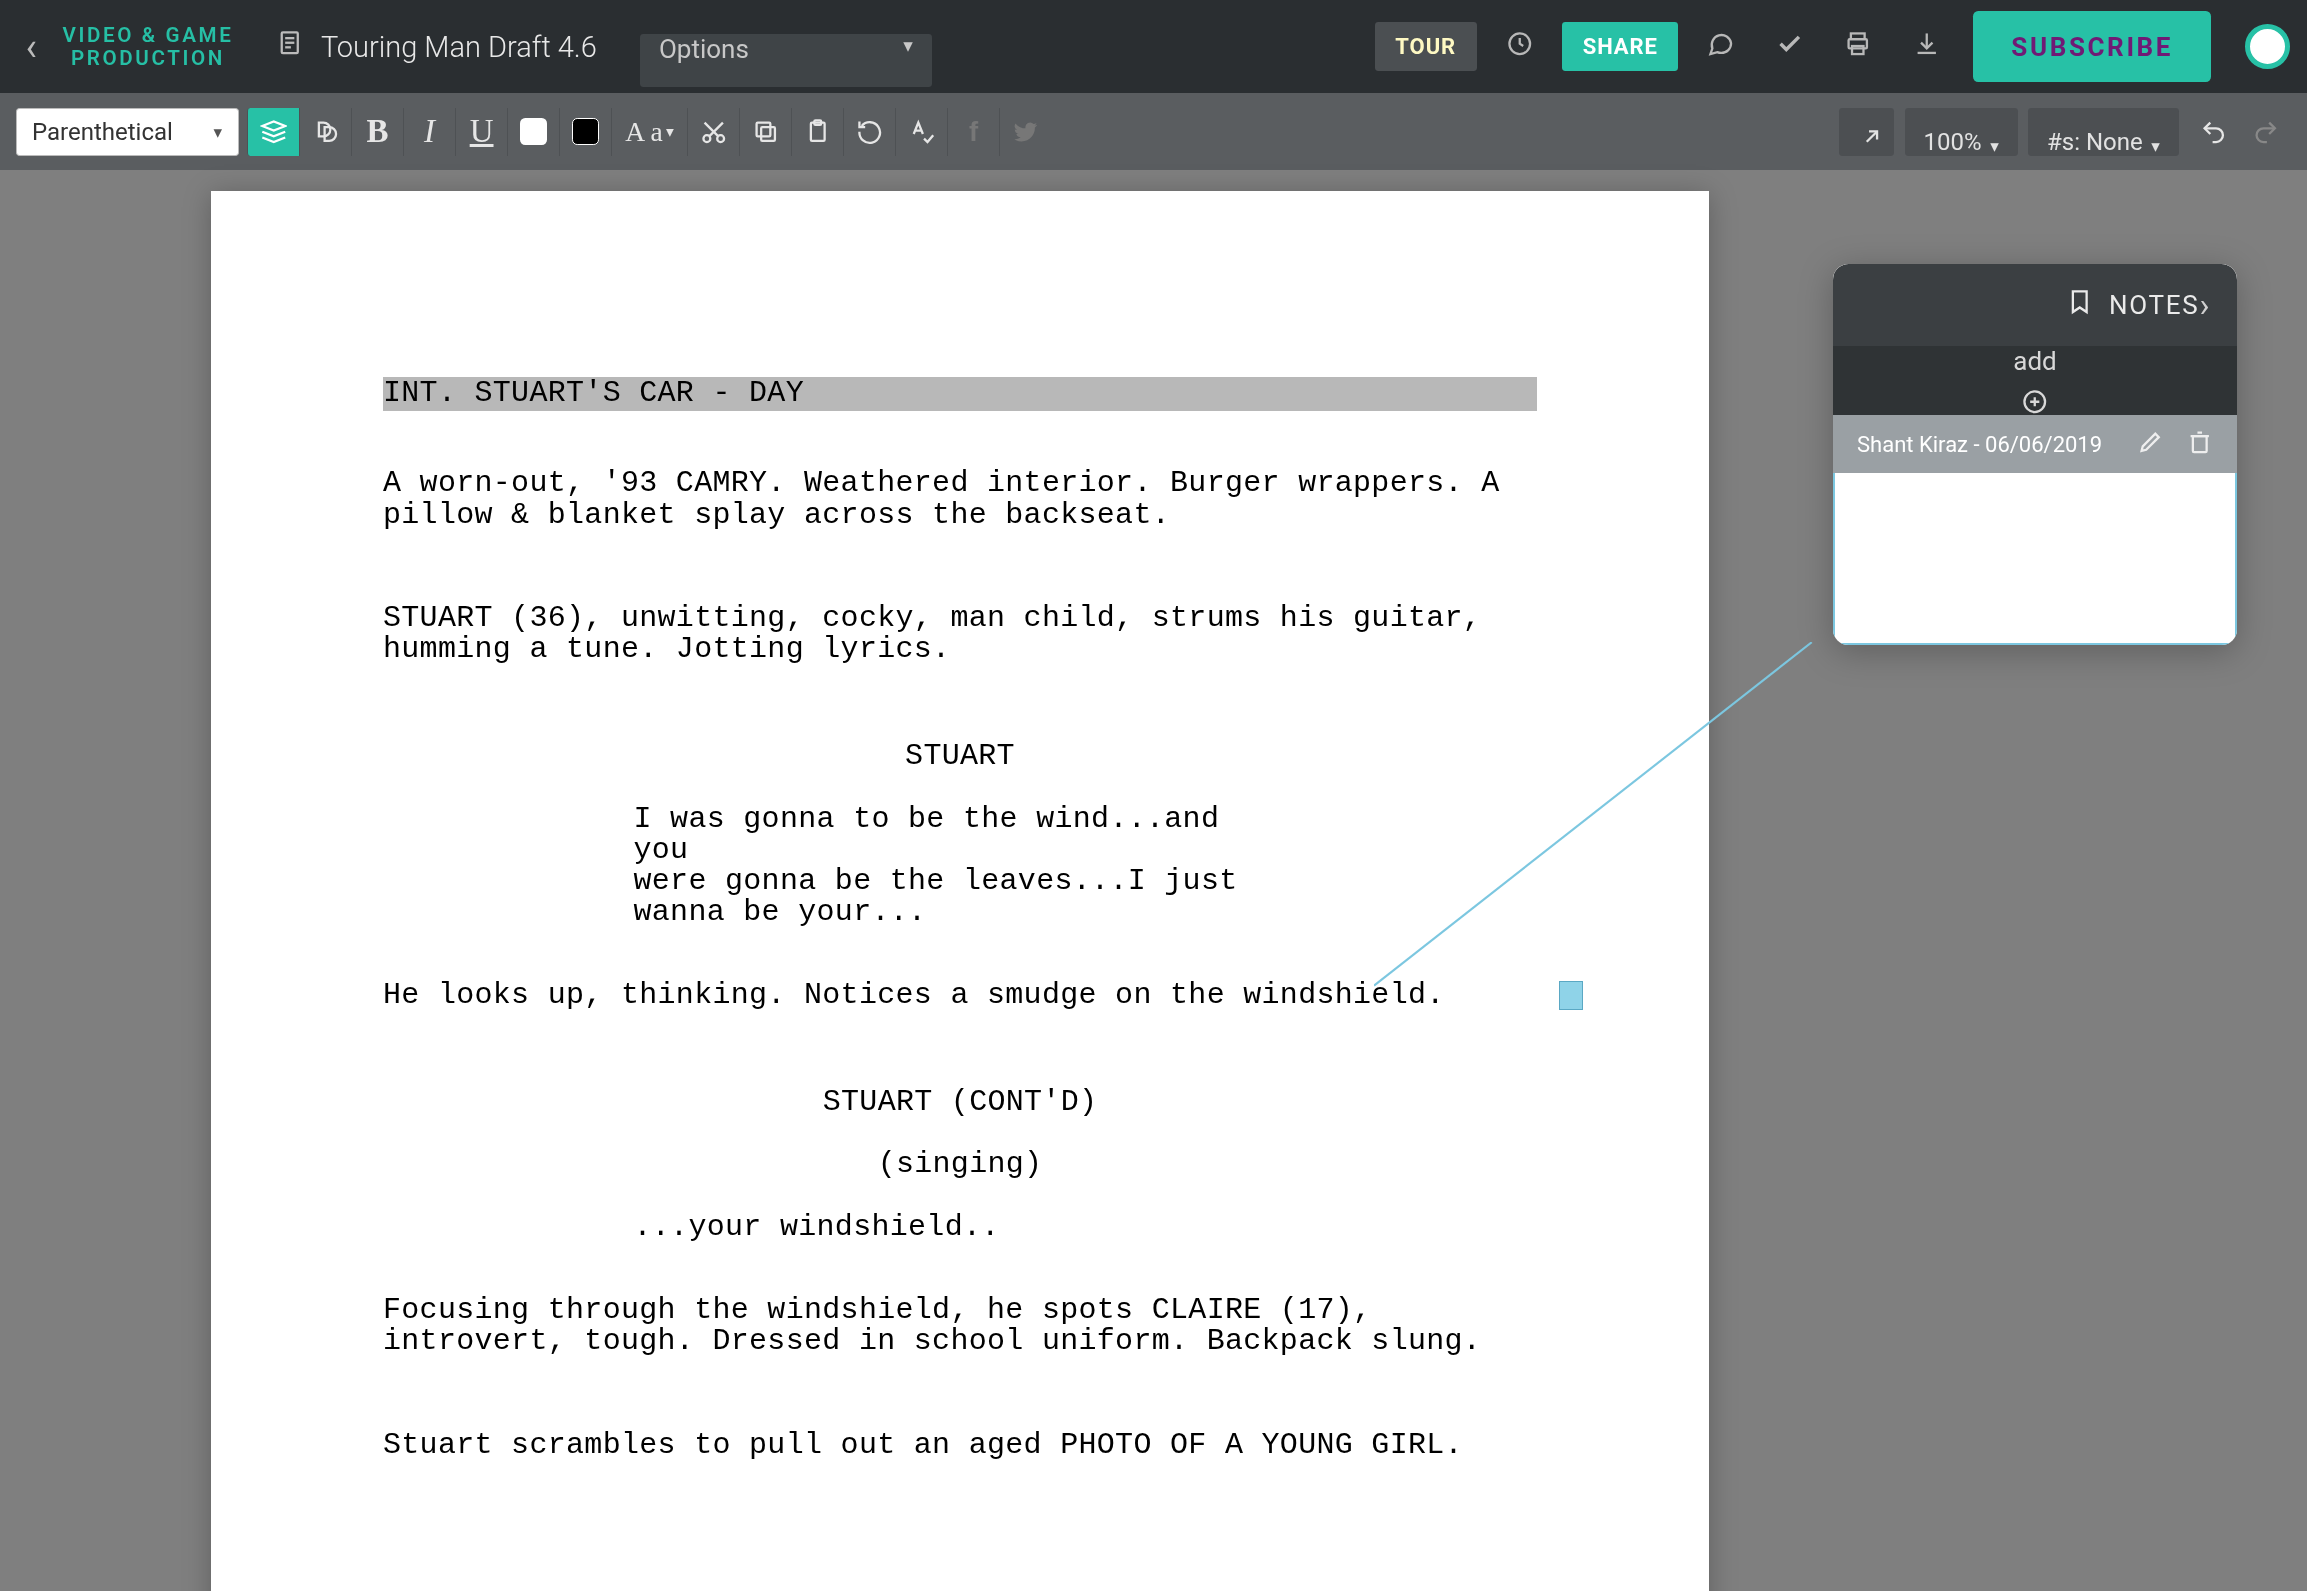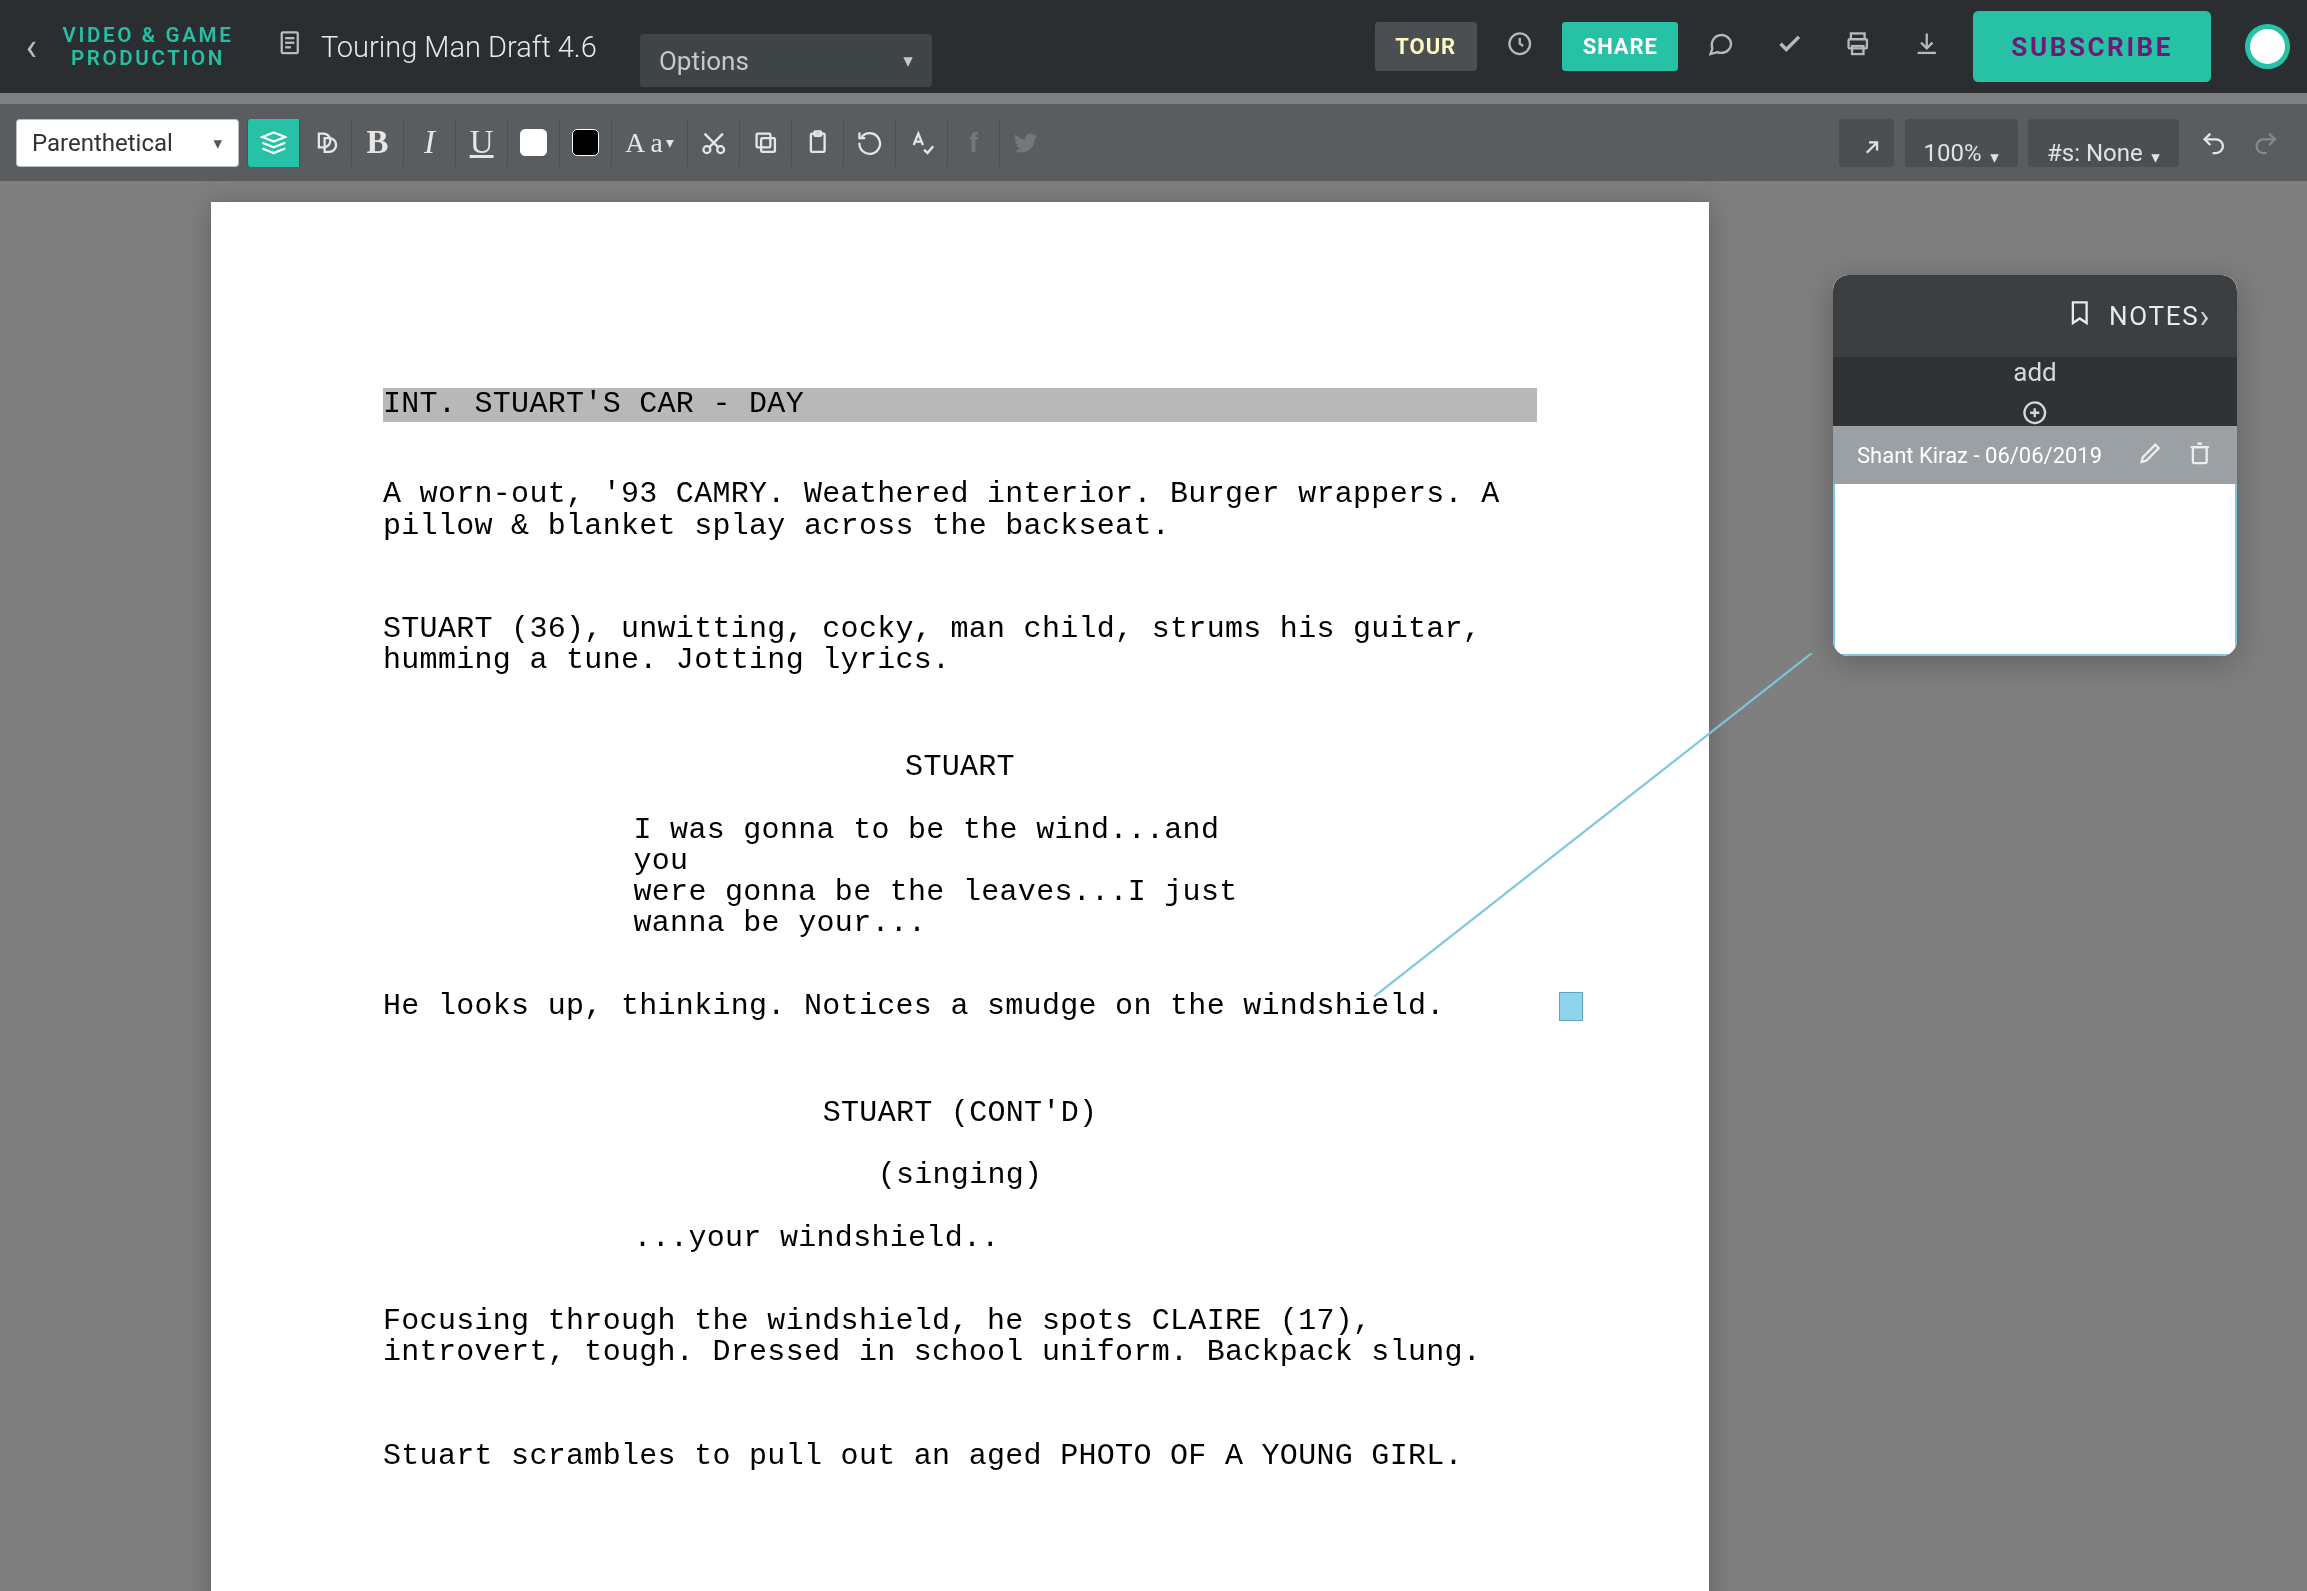--- a/index.html
+++ b/index.html
@@ -4,30 +4,30 @@
 <style>
 * { margin: 0; padding: 0; box-sizing: border-box; }
 body { font-family: -apple-system, BlinkMacSystemFont, "Segoe UI", Roboto, sans-serif; background: #808080; width: 2307px; height: 1592px; overflow: hidden; }
 
 
 .topbar { height: 93px; background: #2a2e31; display: flex; align-items: center; padding: 0 17px; gap: 17px; }
 .back-btn { color: #bbb; font-size: 38px; cursor: pointer; padding: 0 8.6px; }
 .brand { color: #26bfa5; font-weight: 600; letter-spacing: 2.6px; font-size: 20.6px; line-height: 1.1; text-align: center; }
 .doc-icon { color: #bbb; font-size: 29px; margin-left: 26px; }
 .doc-title { color: #e8e8e8; font-size: 29px; font-weight: 300; }
-.options-dd { background: #3f4447; color: #c8c8c8; height: 53px; width: 292px; display: flex; align-items: center; padding: 0 19px; border-radius: 3.4px; font-size: 26px; justify-content: space-between; margin-left: 26px; margin-top: 28px; }
+.options-dd { background: #3f4447; color: #c8c8c8; height: 53px; width: 292px; display: flex; align-items: flex-start; padding: 0 19px; border-radius: 3.4px; font-size: 26px; justify-content: space-between; margin-left: 26px; margin-top: 28px; }
 .spacer { flex: 1; }
 .tour-btn { background: #4b4f52; color: #fef9c3; font-weight: 700; font-size: 22px; padding: 12px 20.6px; border-radius: 3.4px; letter-spacing: 0.9px; }
 .icon-btn { color: #b8b8b8; font-size: 26px; padding: 0 12px; cursor: pointer; }
 .share-btn { background: #27c1a6; color: #fff; font-weight: 700; font-size: 22px; padding: 12px 20.6px; border-radius: 3.4px; letter-spacing: 0.9px; text-align: right; }
 .subscribe-btn { background: #27c1a6; color: #701a75; font-weight: 700; font-size: 26px; padding: 20.6px 38px; border-radius: 5.2px; letter-spacing: 2.6px; margin-left: 4px; }
 .avatar { width: 45px; height: 45px; border-radius: 50%; border: 5.2px solid #27c1a6; background: #fff; margin-left: 17px; }
 
 
-.fmtbar { height: 77px; background: #5a5d60; display: flex; align-items: center; padding: 0 15.5px; gap: 0; margin-top: 11px; }
+.fmtbar { height: 77px; background: #5a5d60; display: flex; align-items: center; padding: 0 15.5px; gap: 0; }
 .elem-select { background: #fff; border: 0.9px solid #bbb; height: 48px; width: 223px; border-radius: 3.4px; display: flex; align-items: center; font-size: 24px; color: #333; padding: 0 15.5px; justify-content: space-between; }
 .fmt-btn { height: 48px; width: 52px; display: flex; align-items: center; justify-content: center; color: #e6e6e6; border-left: 0.9px solid #4e5154; font-size: 27.5px; cursor: pointer; }
 .fmt-btn.active { background: #27c1a6; color: #fff; }
 .fmt-btn.serif { font-family: Georgia, serif; font-size: 33px; }
 .swatch { width: 27.5px; height: 27.5px; border-radius: 5.2px; }
 .swatch.white { background: #fff; }
 .swatch.black { background: #000; border: 1.7px solid #fff; }
 .right-tools { margin-left: auto; display: flex; align-items: center; gap: 0; }
 .r-btn { background: #4c4f52; color: #e2e2e2; height: 48px; display: flex; align-items: flex-end; padding: 0 19px; border-radius: 3.4px; font-size: 24px; margin-left: 10.3px; gap: 8.6px; }
 

